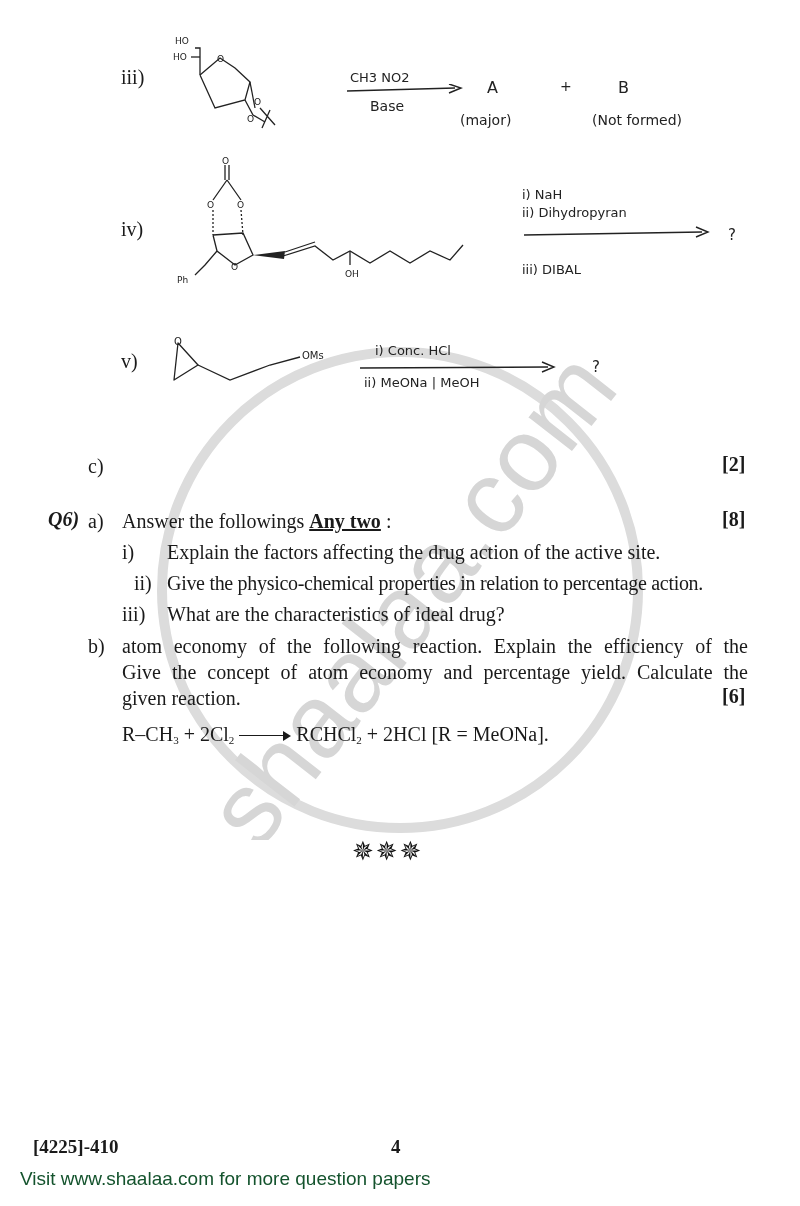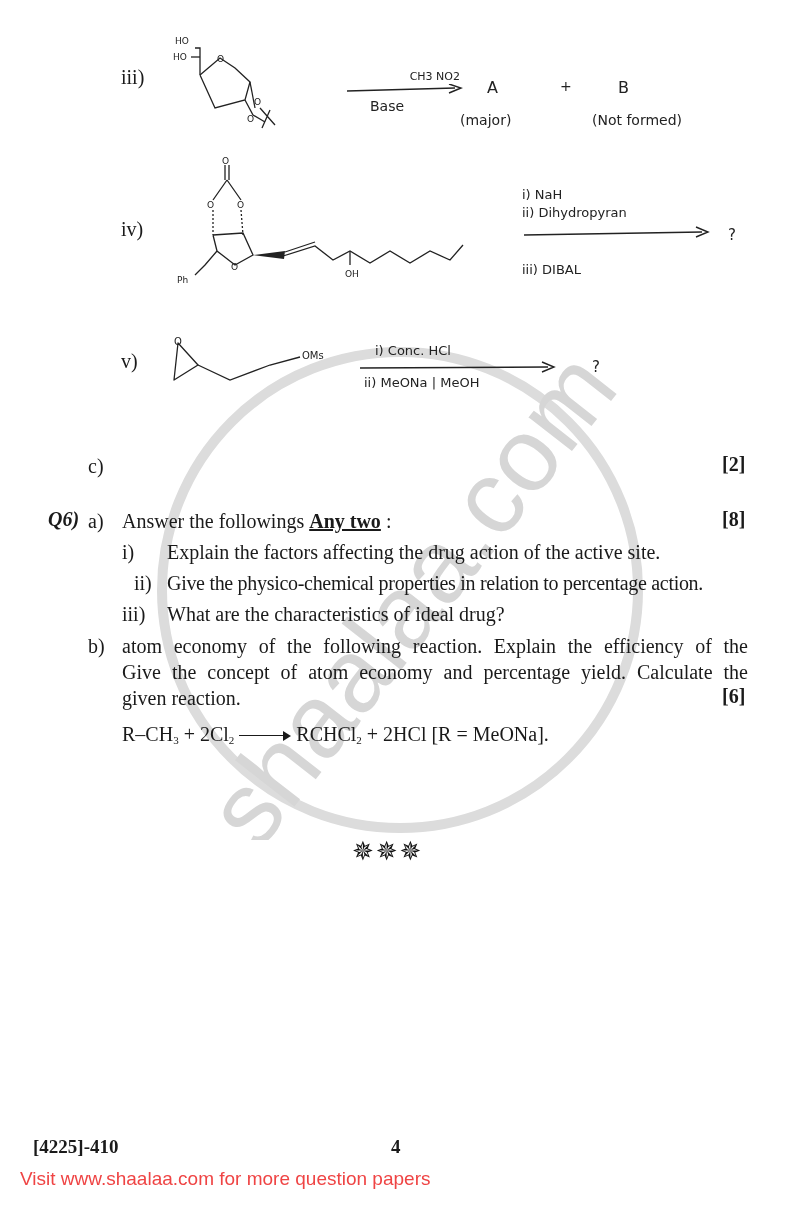--- a/index.html
+++ b/index.html
@@ -8,21 +8,21 @@
   .page { position: absolute; left: 0; top: 0; width: 800px; height: 1206px; }
   .watermark { position: absolute; left: 150px; top: 340px; width: 500px; height: 500px; pointer-events: none; z-index: 0; }
   .hand { font-family: "DejaVu Sans", sans-serif; color: #222; }
   .abs { position: absolute; z-index: 1; }
   .roman { font-size: 20px; }
   .qtext { font-size: 20px; line-height: 26px; }
   .marks { font-weight: bold; font-size: 20px; }
   .u { text-decoration: underline; font-weight: bold; }
   .qnum { font-style: italic; font-weight: bold; font-size: 20px; }
   .footer-code { font-weight: bold; font-size: 19px; }
-  .footer-link { font-family: "Liberation Sans", sans-serif; font-size: 19px; color: #ef4444; }
+  .footer-link { font-family: "Liberation Sans", sans-serif; font-size: 19px; color: #14532d; }
   sub { font-size: 11px; vertical-align: -3px; }
   .arrow-rx { display: inline-block; width: 52px; position: relative; height: 10px; vertical-align: middle; }
   .arrow-rx::before { content: ""; position: absolute; left: 0; right: 6px; top: 4px; border-top: 1.5px solid #1a1a1a; }
   .arrow-rx::after { content: ""; position: absolute; right: 0; top: 0; border-left: 8px solid #1a1a1a; border-top: 5px solid transparent; border-bottom: 5px solid transparent; }
 </style>
 </head>
 <body>
 
 <div class="page">
 
@@ -42,21 +42,21 @@
       <path d="M95 78 L110 95 M105 80 L97 98"></path>
     </g>
     <g font-family="DejaVu Sans, sans-serif" font-size="9" fill="#222">
       <text x="10" y="14">HO</text>
       <text x="8" y="30">HO</text>
       <text x="52" y="32">O</text>
       <text x="89" y="75">O</text>
       <text x="82" y="92">O</text>
     </g>
   </svg>
-  <div class="abs hand" style="left:350px; top:70px; font-size:11px; width:110px; text-align:right;">CH3 NO2</div>
+  <div class="abs hand" style="left:350px; top:70px; font-size:13px; width:110px; text-align:left;">CH3 NO2</div>
   <svg class="abs" style="left:345px; top:84px;" width="120" height="12">
     <line x1="2" y1="7" x2="110" y2="4" stroke="#222" stroke-width="1.4"></line>
     <path d="M104 0 L116 4 L104 9" fill="none" stroke="#222" stroke-width="1.4"></path>
   </svg>
   <div class="abs hand" style="left:370px; top:98px; font-size:14px;">Base</div>
   <div class="abs hand" style="left:487px; top:78px; font-size:16px;">A</div>
   <div class="abs hand" style="left:560px; top:78px; font-size:14px;">+</div>
   <div class="abs hand" style="left:618px; top:78px; font-size:16px;">B</div>
   <div class="abs hand" style="left:460px; top:112px; font-size:14px;">(major)</div>
   <div class="abs hand" style="left:592px; top:112px; font-size:14px;">(Not formed)</div>

